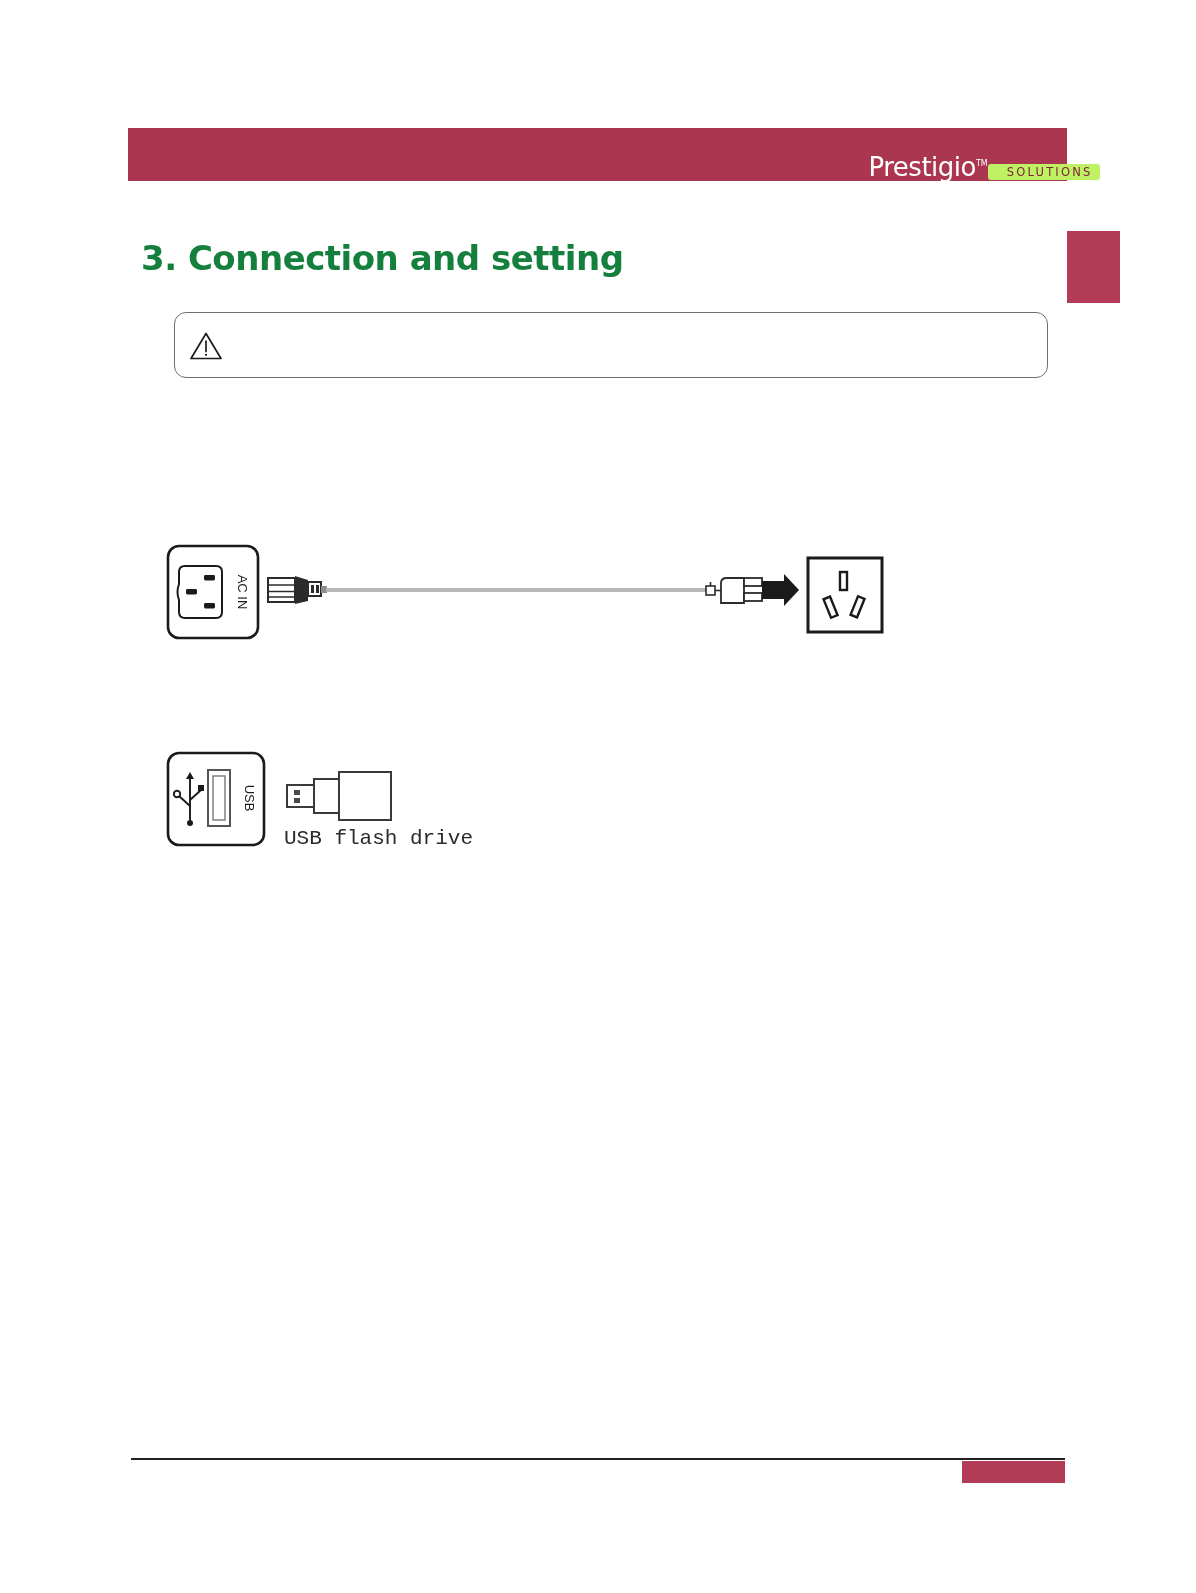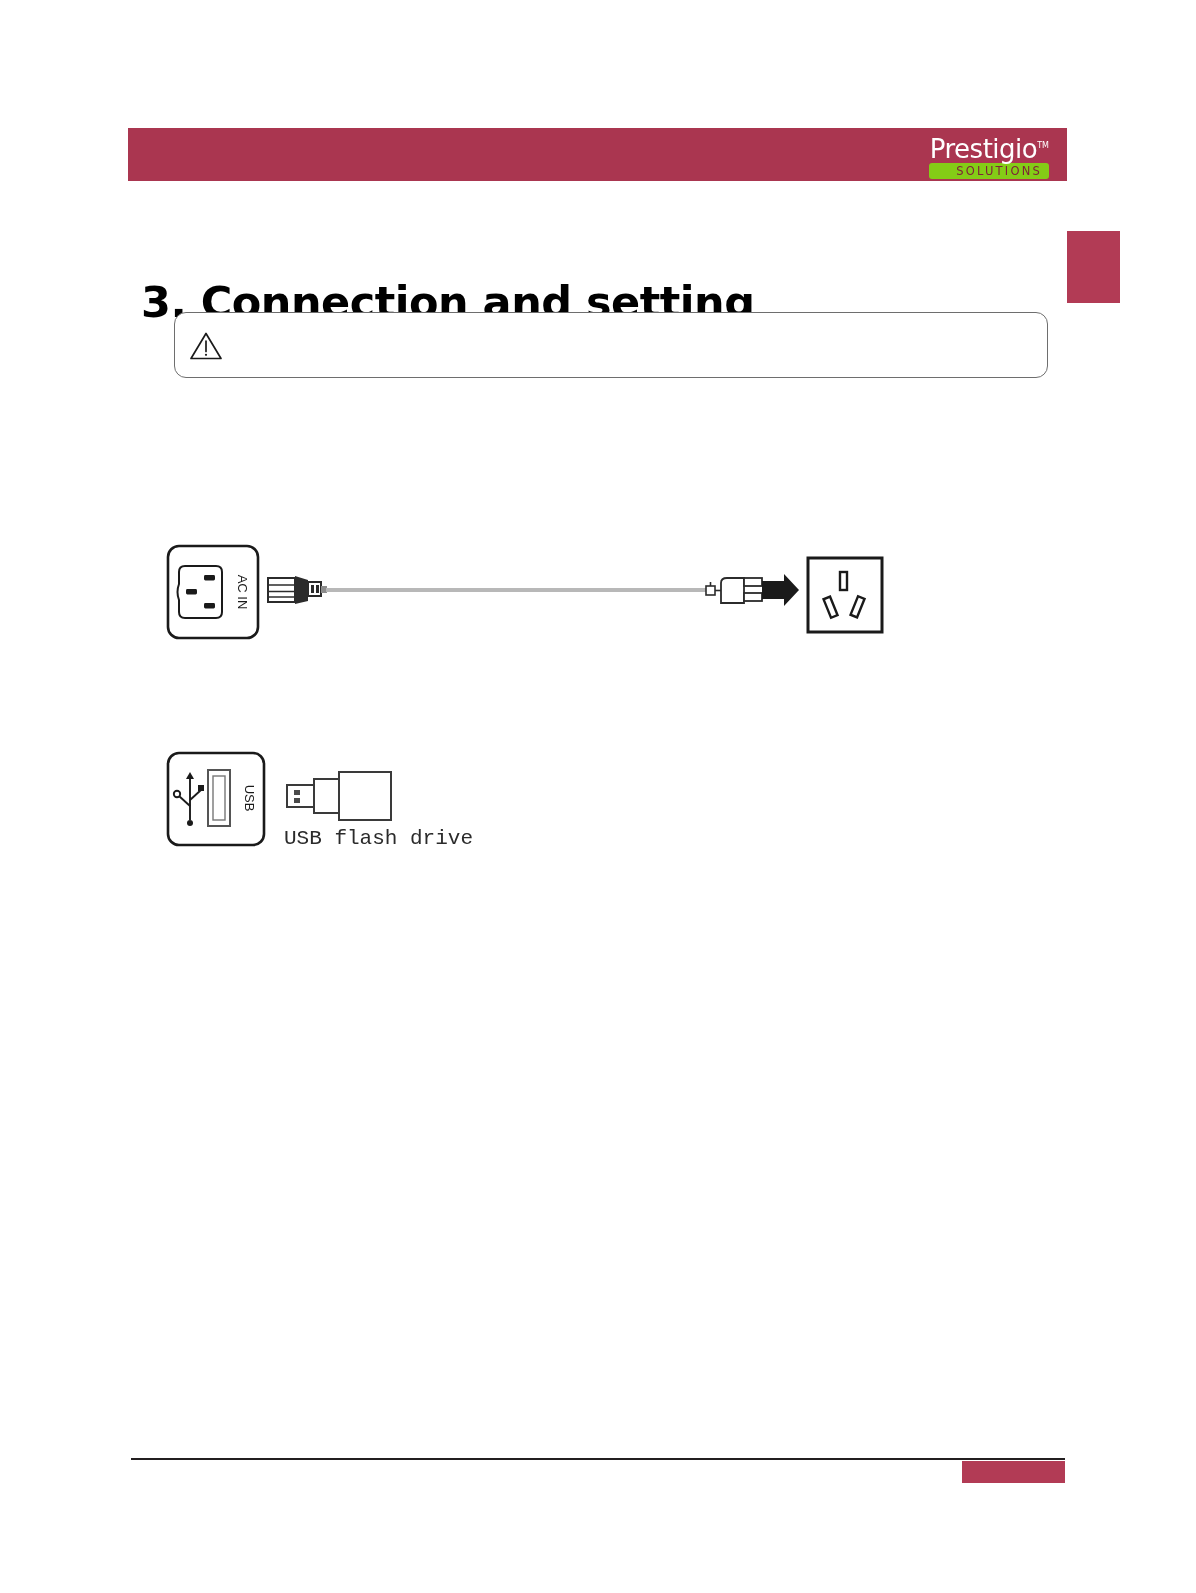--- a/index.html
+++ b/index.html
@@ -30,75 +30,73 @@
     height: 53px;
     background: #aa3650;
   }
   .logo-wrap {
     position: absolute;
     right: 18px;
     top: 4px;
     width: 130px;
     height: 48px;
     display: flex;
-    flex-direction: column;
     align-items: flex-end;
     justify-content: center;
   }
   .logo-word {
     position: relative;
     color: #ffffff;
     font-size: 26px;
     line-height: 26px;
     letter-spacing: -0.5px;
     font-family: "DejaVu Sans", sans-serif;
     font-weight: 400;
     white-space: nowrap;
   }
   .logo-tm {
     font-size: 8px;
     vertical-align: super;
     letter-spacing: 0;
   }
   .logo-sub {
     margin-top: 2px;
-    background: #84cc16;
+    background: #bef264;
     color: #7d2438;
     font-size: 11.5px;
     line-height: 14px;
     letter-spacing: 2.2px;
     font-family: "DejaVu Sans", sans-serif;
-    padding: 1px 7px 1px 27px;
+    padding: 1px 7px 1px 19px;
     border-radius: 3px;
     white-space: nowrap;
   }
 
   
   .edge-tab {
     position: absolute;
     left: 1067px;
     top: 231px;
     width: 53px;
     height: 72px;
     background: #b23b55;
   }
 
   
   .page-title {
     position: absolute;
     left: 141px;
     top: 232px;
-    color: #000000;
+    color: #15803d;
     font-family: "DejaVu Sans", sans-serif;
     font-weight: bold;
-    font-size: 43px;
+    font-size: 34px;
     line-height: 52px;
     letter-spacing: -0.5px;
     white-space: nowrap;
-    margin-top: 44px;
   }
 
   
   .warning-box {
     position: absolute;
     left: 174px;
     top: 312px;
     width: 874px;
     height: 66px;
     border: 1.4px solid #6e6e6e;

